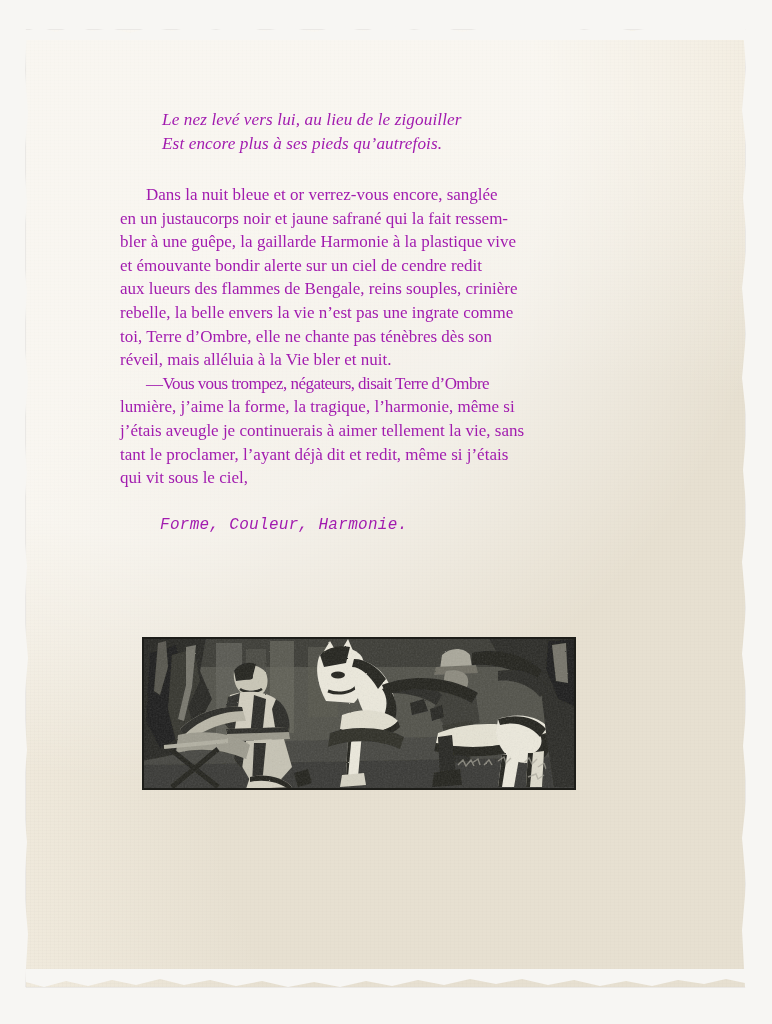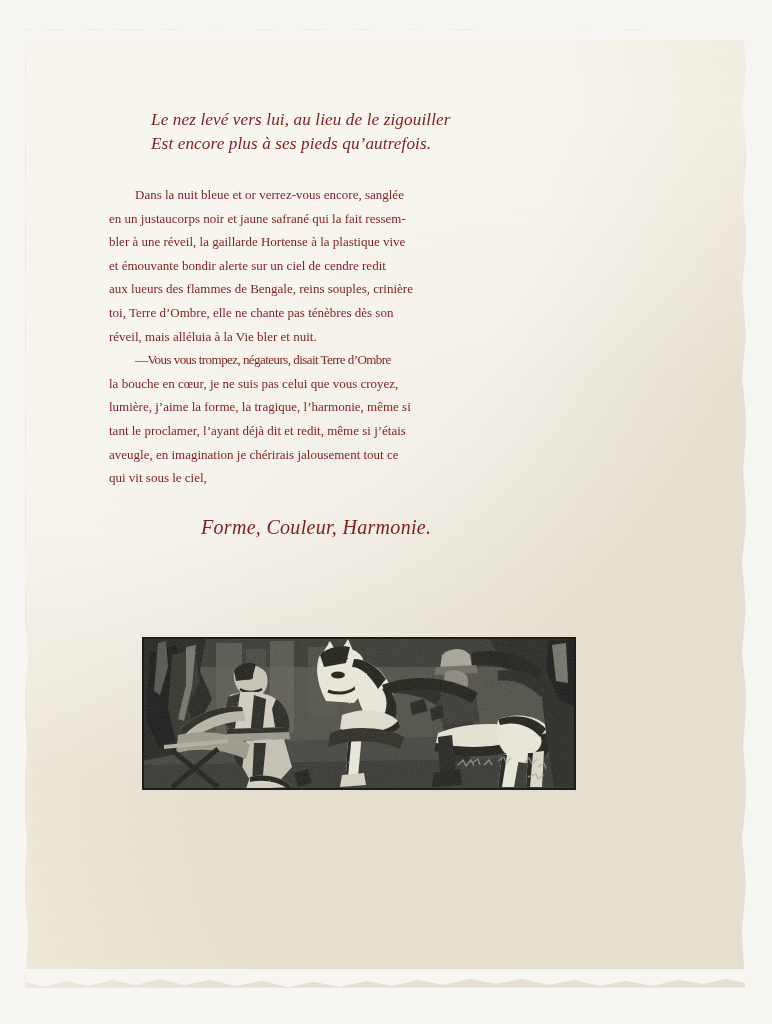--- a/index.html
+++ b/index.html
@@ -50,60 +50,61 @@
     pointer-events: none;
   }
   #deckle-top    { left: 26px;  top: 22px;   width: 719px; height: 18px; }
   #deckle-bottom { left: 26px;  top: 969px;  width: 719px; height: 22px; }
   #deckle-left   { left: 18px;  top: 30px;   width: 16px;  height: 957px; }
   #deckle-right  { left: 735px; top: 30px;   width: 18px;  height: 957px; }
 
   
   #textblock {
     position: absolute;
-    left: 109px;
+    left: 120px;
     top: 108px;
     width: 440px;
-    color: #7f1d1d;
+    color: #a21caf;
   }
 
   .epigraph {
     font-style: italic;
     font-size: 17.2px;
     line-height: 24px;
     text-indent: 0;
     margin-left: 42px;
     letter-spacing: .1px;
   }
 
   #body-copy {
     margin-top: 27px;
-    font-size: 13px;
+    font-size: 17px;
     line-height: 23.6px;
     text-align: justify;
     text-align-last: left;
   }
   .para-line {
     white-space: pre;
   }
   .para-line.indent {
     padding-left: 26px;
   }
   
   .para-line.tight {
     letter-spacing: -0.55px;
     padding-left: 26px;
   }
 
   .coda {
     margin-top: 26px;
-    margin-left: 92px;
+    margin-left: 40px;
     font-style: italic;
-    font-size: 20px;
+    font-size: 16px;
     letter-spacing: .3px;
+    font-family: Liberation Mono, monospace;
   }
 
   
   #plate {
     position: absolute;
     left: 142px;
     top: 637px;
     width: 434px;
     height: 153px;
     background: #4a4a46;
@@ -134,30 +135,30 @@
   <div id="textblock">
 
     <div class="epigraph">
       <div>Le nez levé vers lui, au lieu de le zigouiller</div>
       <div>Est encore plus à ses pieds qu’autrefois.</div>
     </div>
 
     <div id="body-copy">
       <div class="para-line indent">Dans la nuit bleue et or verrez-vous encore, sanglée</div>
       <div class="para-line">en un justaucorps noir et jaune safrané qui la fait ressem-</div>
-      <div class="para-line">bler à une réveil, la gaillarde Hortense à la plastique vive</div>
+      <div class="para-line">bler à une guêpe, la gaillarde Harmonie à la plastique vive</div>
       <div class="para-line">et émouvante bondir alerte sur un ciel de cendre redit</div>
       <div class="para-line">aux lueurs des flammes de Bengale, reins souples, crinière</div>
+      <div class="para-line">rebelle, la belle envers la vie n’est pas une ingrate comme</div>
       <div class="para-line">toi, Terre d’Ombre, elle ne chante pas ténèbres dès son</div>
       <div class="para-line">réveil, mais alléluia à la Vie bler et nuit.</div>
       <div class="para-line tight">—Vous vous trompez, négateurs, disait Terre d’Ombre</div>
-      <div class="para-line">la bouche en cœur, je ne suis pas celui que vous croyez,</div>
       <div class="para-line">lumière, j’aime la forme, la tragique, l’harmonie, même si</div>
+      <div class="para-line">j’étais aveugle je continuerais à aimer tellement la vie, sans</div>
       <div class="para-line">tant le proclamer, l’ayant déjà dit et redit, même si j’étais</div>
-      <div class="para-line">aveugle, en imagination je chérirais jalousement tout ce</div>
       <div class="para-line">qui vit sous le ciel,</div>
     </div>
 
     <div class="coda">Forme, Couleur, Harmonie.</div>
   </div>
 
   <div id="plate">
     <svg width="434" height="153" viewBox="0 0 434 153">
       <defs>
         <filter id="rough" x="-6%" y="-6%" width="112%" height="112%">

